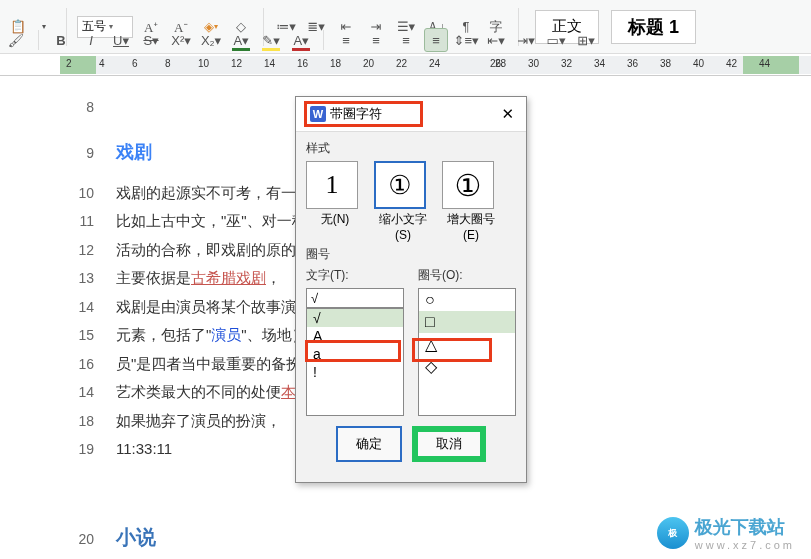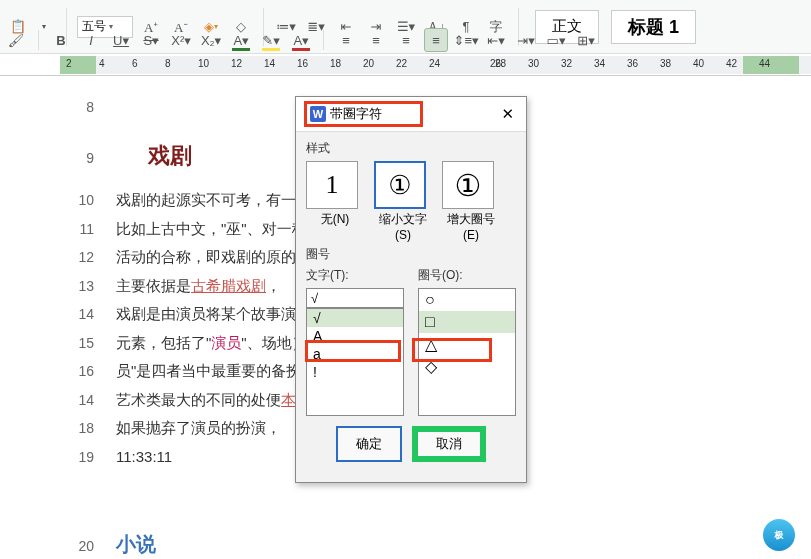--- a/index.html
+++ b/index.html
@@ -20,23 +20,23 @@
   
   .ruler { position: relative; height: 20px; background: #fff; border-bottom: 1px solid #ccc; margin-top: 2px; }
   .ruler-inner { position: absolute; left: 60px; right: 0; top: 0; height: 18px; background: linear-gradient(to right, #eef0f2 0, #eef0f2 100%); display:flex; }
   .ruler-tick { position:absolute; top:2px; font-size:10px; color:#333; }
   .ruler-sel { position:absolute; top:0; height:18px; background:#a6cfa6; }
   
   .doc-area { padding: 6px 0 0 0; position: relative; }
   .page { margin-left: 38px; width: 730px; background: #fff; padding: 12px 34px 0 34px; font-size: 15px; color: #333; line-height: 1.9; }
   .doc-line { display:flex; align-items:baseline; gap: 22px; }
   .lnum { color:#666; font-size:14px; width:22px; text-align:right; flex-shrink:0; }
-  .h-title { color:#7f1d1d; font-size:22px; font-weight:bold;margin-left:32px; }
+  .h-title { color:#3b82f6; font-size:18px; font-weight:bold; }
   .h-title2 { color:#3a74b8; font-size:20px; font-weight:bold;margin-top:40px; }
-  .link-blue { color:#be185d; }
+  .link-blue { color:#1d4ed8; }
   .link-red { color:#c6554f; text-decoration:underline; }
   .redbg { background:#f6d5d2; }
   
   .dialog { position: absolute; top: 96px; left: 295px; width: 232px; background: #f2f2f2; border: 1px solid #888; box-shadow: 2px 3px 6px rgba(0,0,0,.25); }
   .dlg-titlebar { display:flex; align-items:center; justify-content:space-between; padding: 4px 8px; background:#fff; border-bottom:1px solid #ddd; }
   .dlg-titlebar .title-wrap{ display:flex; align-items:center; gap:4px; border:3px solid #e83a1a; padding:1px 38px 1px 3px; }
   .dlg-titlebar .w-icon { width:16px; height:16px; background:#3963d1; color:#fff; font-size:11px; display:flex; align-items:center; justify-content:center; font-weight:bold; border-radius:2px; }
   .dlg-close { font-size:15px; cursor:pointer; padding:0 4px; }
   .dlg-body { padding: 8px 10px; font-size:12px; }
   .dlg-label { margin-bottom: 4px; color:#333; }
@@ -263,13 +263,17 @@
   </div>
 
   <div class="redframe" style="top:243px; left:9px; width:96px; height:22px;"></div>
   <div class="redframe" style="top:241px; left:116px; width:80px; height:24px;"></div>
 </div>
 
 <div class="watermark">
   <div class="wm-circle">
       <span>极</span>
     </div>
+  <div>
+    <div class="wm-text">极光下载站</div>
+    <div class="wm-sub">www.xz7.com</div>
+  </div>
 </div>
 
 </body></html>

